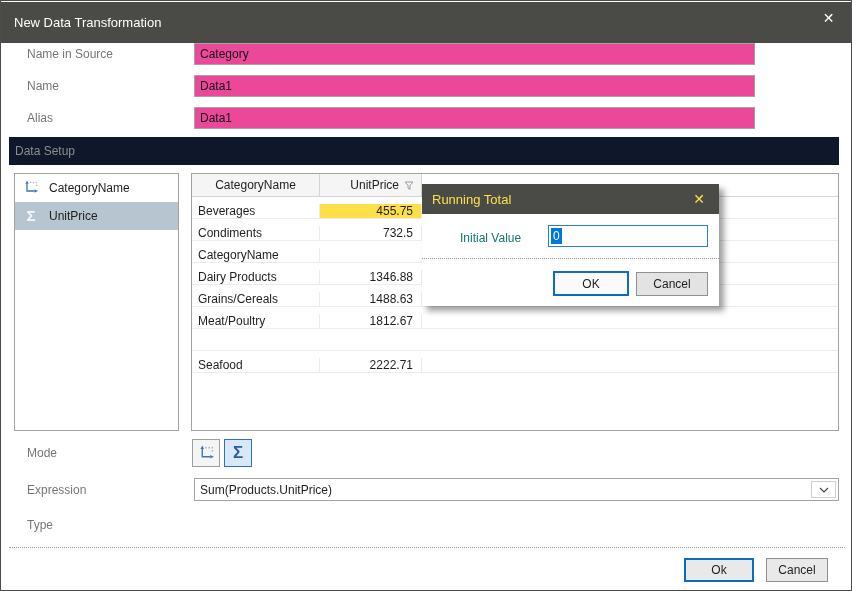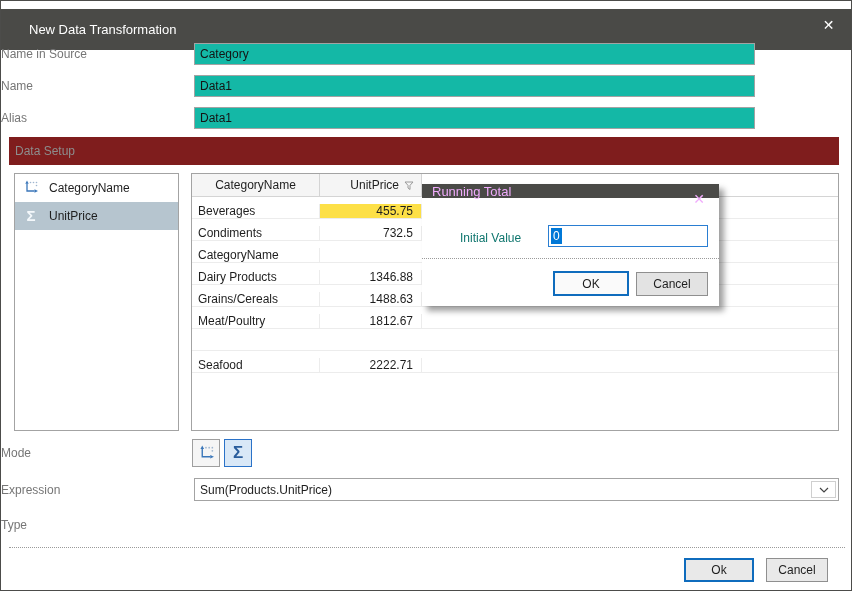--- a/index.html
+++ b/index.html
@@ -2,29 +2,29 @@
 <html><head>
 <meta charset="utf-8">
 <style>
   * { box-sizing: border-box; margin: 0; padding: 0; }
   html,body { width: 852px; height: 591px; }
   body { font-family: "Liberation Sans", sans-serif; font-size: 12px; color: #1e1e1e; background: #fff; }
 
   .window { position: relative; width: 852px; height: 591px; background: #fff; border: 1px solid #4c4c4a; overflow: hidden; }
 
   
-  .titlebar { position: absolute; left: 0; top: 8px; width: 100%; height: 41px; background: #4a4a47; color: #fff; display: flex; align-items: center; padding-left: 28px; font-size: 13px; }
+  .titlebar { position: absolute; left: 0; top: 1px; width: 100%; height: 41px; background: #4a4a47; color: #fff; display: flex; align-items: center; padding-left: 13px; font-size: 13px; }
   .titlebar .close-btn { position: absolute; right: 0; top: 0; width: 45px; height: 32px; display: flex; align-items: center; justify-content: center; font-size: 14px; color: #fff; cursor: default; }
 
   
-  .f-label { position: absolute; left: 0; color: #767676; }
-  .f-input { position: absolute; left: 193px; width: 561px; height: 22px; border: 1px solid #a3a3a3; background: #14b8a6; display: flex; align-items: center; padding-left: 5px; color: #141414; }
-
-  
-  .section-band { position: absolute; left: 8px; top: 136px; width: 830px; height: 28px; background: #7f1d1d; color: #8d8d8d; display: flex; align-items: center; padding-left: 6px; font-size: 12px; }
+  .f-label { position: absolute; left: 26px; color: #767676; }
+  .f-input { position: absolute; left: 193px; width: 561px; height: 22px; border: 1px solid #a3a3a3; background: #ec4899; display: flex; align-items: center; padding-left: 5px; color: #141414; }
+
+  
+  .section-band { position: absolute; left: 8px; top: 136px; width: 830px; height: 28px; background: #0f172a; color: #8d8d8d; display: flex; align-items: center; padding-left: 6px; font-size: 12px; }
 
   
   .listbox { position: absolute; left: 13px; top: 172px; width: 165px; height: 258px; border: 1px solid #a3a3a3; background: #fff; }
   .list-item { height: 28px; display: flex; align-items: center; padding-left: 8px; gap: 10px; }
   .list-item.selected { background: #b6c5cf; }
   .sigma-glyph { color: #3a76b9; font-size: 15px; font-weight: bold; width: 16px; text-align: center; line-height: 16px; }
   .list-item.selected .sigma-glyph { color: #f4f8fb; }
 
   
   .grid { position: absolute; left: 190px; top: 172px; width: 648px; height: 258px; border: 1px solid #a3a3a3; background: #fff; }
@@ -35,21 +35,21 @@
   .hcell.rest { flex: 1; background: #fff; border-right: none; }
   .grid-row { display: flex; height: 22px; border-bottom: 1px solid #ececec; }
   .cell { display: flex; align-items: center; border-right: 1px solid #ececec; margin-top: 7px; }
   .cell.cat { width: 128px; padding-left: 6px; }
   .cell.val { width: 102px; justify-content: flex-end; padding-right: 8px; }
   .cell.val.focused { background: #fde047; }
   .cell.rest { flex: 1; border-right: none; }
 
   
   .rt-dialog { position: absolute; left: 421px; top: 183px; width: 297px; height: 122px; background: #fff; z-index: 10; box-shadow: 5px 5px 6px rgba(0,0,0,0.38); }
-  .rt-titlebar { height: 14px; background: #4a4a47; color: #f0abfc; display: flex; padding-left: 10px; font-size: 13px; position: relative; }
+  .rt-titlebar { height: 30px; background: #4a4a47; color: #fde047; display: flex; align-items: center; padding-left: 10px; font-size: 13px; position: relative; }
   .rt-titlebar .close-btn { position: absolute; right: 0; top: 0; width: 40px; height: 30px; display: flex; align-items: center; justify-content: center; font-size: 14px; }
   .rt-label { position: absolute; left: 38px; top: 47px; color: #0f766e; }
   .rt-input { position: absolute; left: 126px; top: 41px; width: 160px; height: 22px; border: 1px solid #2a7ed2; background: #fff; display: flex; align-items: center; padding-left: 2px; }
   .rt-input .sel-text { background: #0078d7; color: #fff; padding: 0 2px; line-height: 16px; }
   .rt-divider { position: absolute; left: 0; top: 74px; width: 100%; border-top: 1px dotted #9a9a9a; }
   .rt-ok { position: absolute; left: 131px; top: 87px; width: 76px; height: 25px; background: #fafafa; border: 2px solid #0f6cbd; display: flex; align-items: center; justify-content: center; }
   .rt-cancel { position: absolute; left: 214px; top: 88px; width: 72px; height: 24px; background: #e3e3e3; border: 1px solid #8f8f8f; display: flex; align-items: center; justify-content: center; }
 
   
   .mode-btn { position: absolute; top: 438px; width: 28px; height: 28px; display: flex; align-items: center; justify-content: center; }

